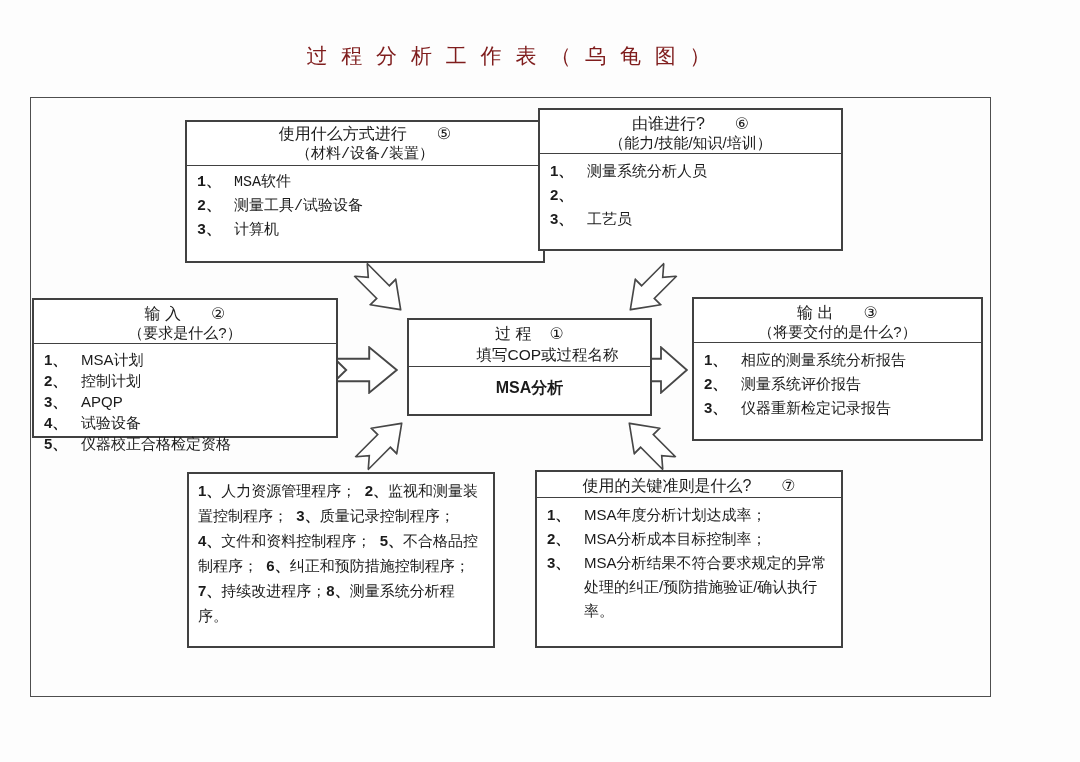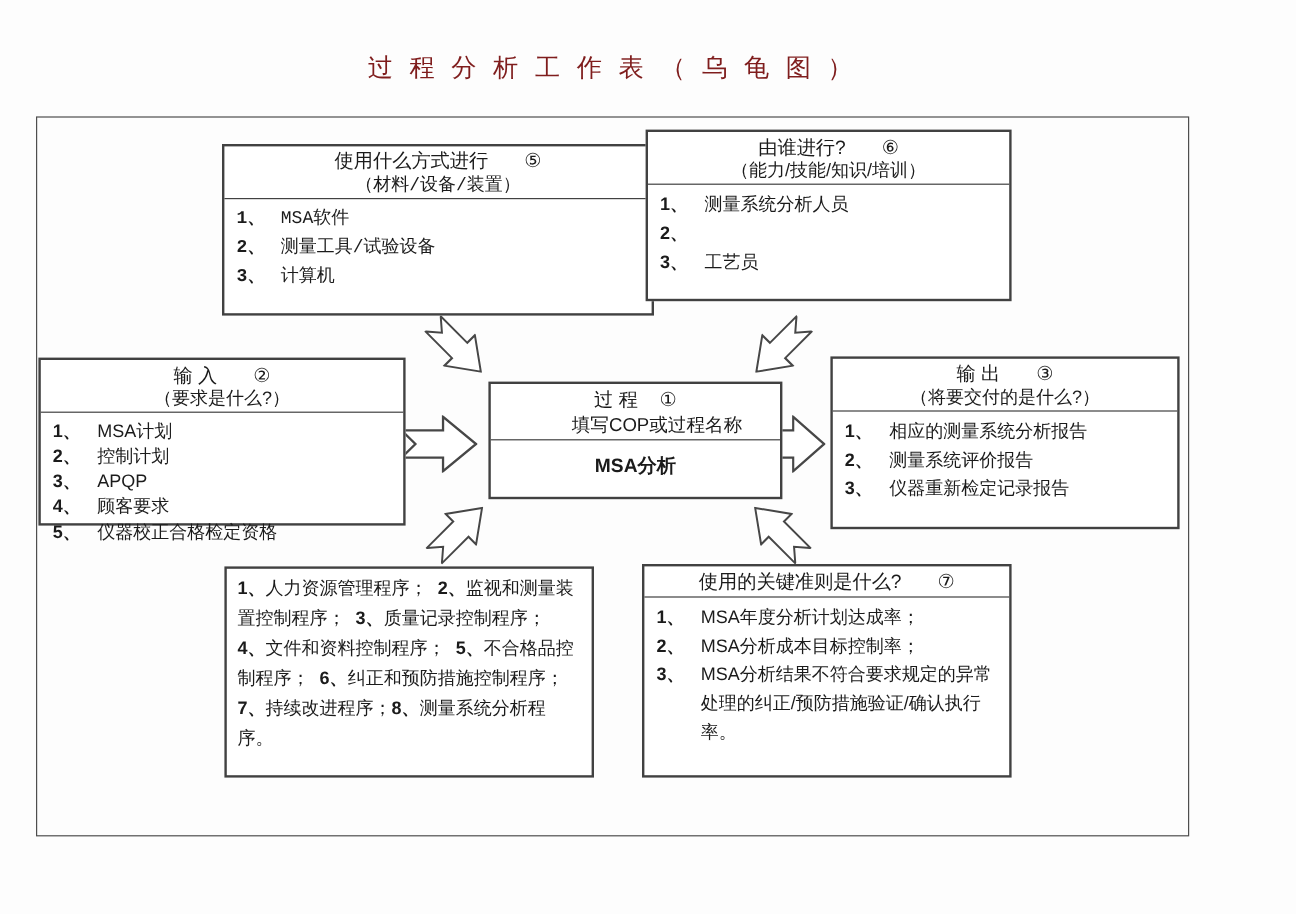--- a/index.html
+++ b/index.html
@@ -126,21 +126,21 @@
     <div class="it">
         <span class="n">2、</span>
         <span class="t">控制计划</span>
       </div>
     <div class="it">
         <span class="n">3、</span>
         <span class="t">APQP</span>
       </div>
     <div class="it">
         <span class="n">4、</span>
-        <span class="t">顾客要求</span>
+        <span class="t">试验设备</span>
       </div>
     <div class="it">
         <span class="n">5、</span>
         <span class="t">仪器校正合格检定资格</span>
       </div>
   </div>
 </div>
 
 <div class="tbox" id="box-process">
   <div class="cb-hd">

